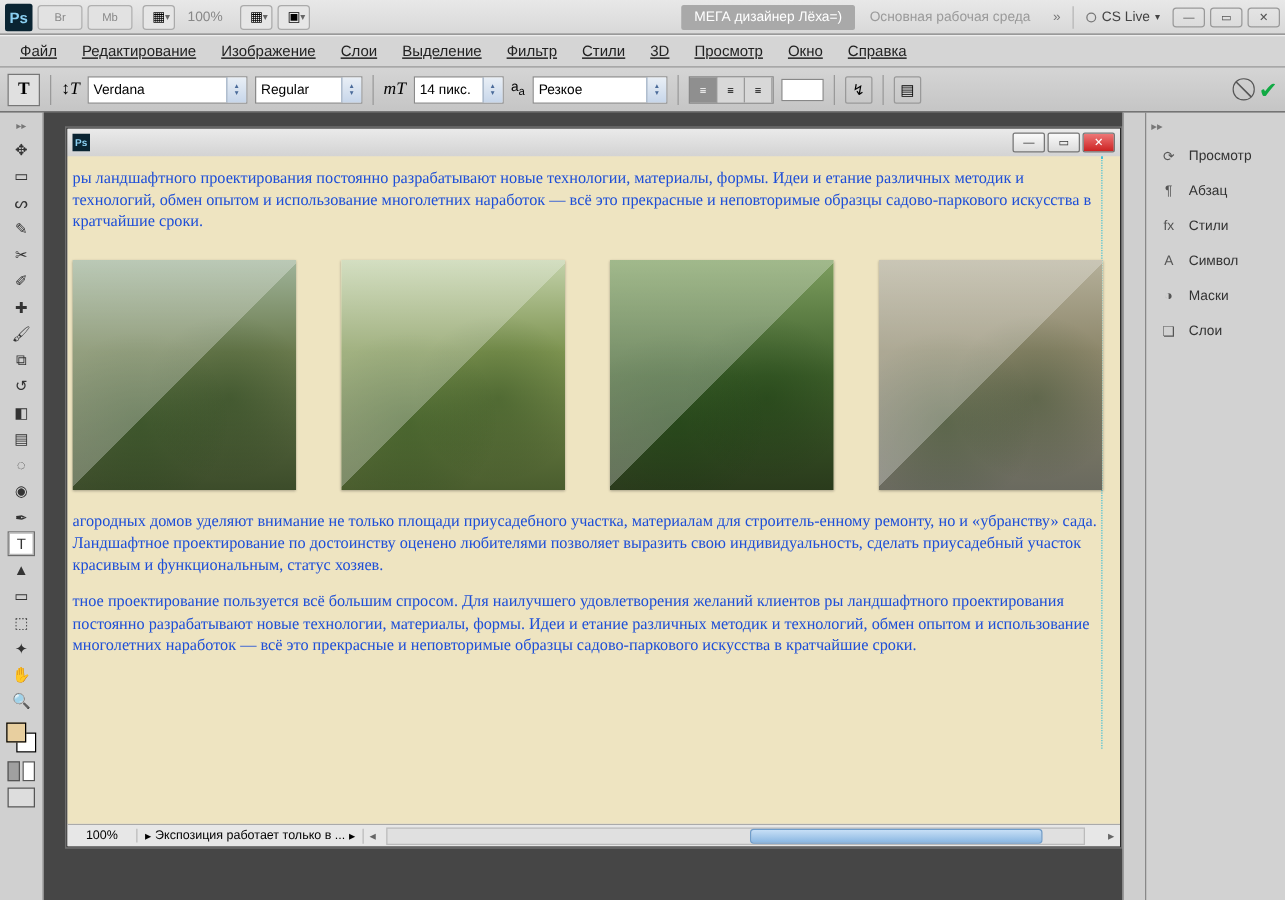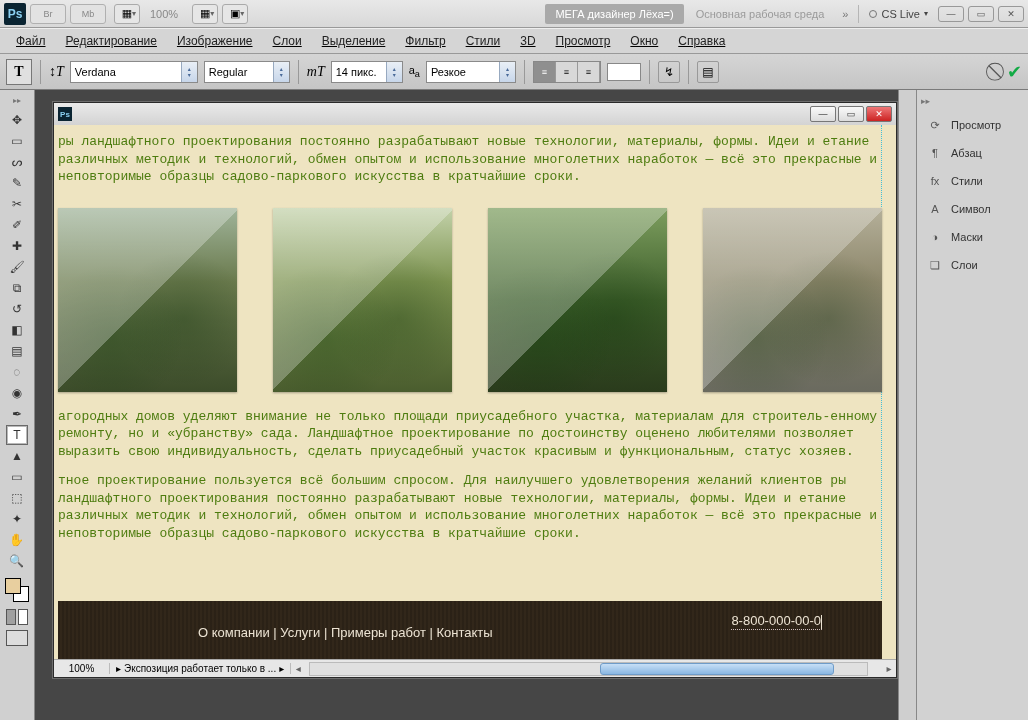--- a/index.html
+++ b/index.html
@@ -64,21 +64,21 @@
 .doc-wrap { flex:1; display:flex; align-items:flex-start; justify-content:flex-start; padding:12px 0 0 18px; }
 .doc-win { width:844px; height:576px; background:#d4d4d4; border:1px solid #2a2a2a; box-shadow:0 0 0 1px #6d6d6d; display:flex; flex-direction:column; }
 .doc-title { height:22px; background:linear-gradient(#eaeaea,#d3d3d3); display:flex; align-items:center; padding:0 4px; font-size:11px; color:#333; }
 .doc-title .pico { width:14px; height:14px; background:#0a2432; color:#8bd0f2; font-size:8px; font-weight:bold; display:flex; align-items:center; justify-content:center; margin-right:4px; }
 .doc-title .wbtns { margin-left:auto; display:flex; gap:2px; }
 .doc-title .wbtn { width:26px; height:16px; border:1px solid #777; background:linear-gradient(#fafafa,#dcdcdc); border-radius:2px; font-size:9px; display:flex; align-items:center; justify-content:center; }
 .doc-title .wbtn.close { background:linear-gradient(#e77,#c22); color:#fff; }
 
 .canvas { flex:1; background:#eee4c1; overflow:hidden; position:relative; display:flex; flex-direction:column; padding: 8px 14px 0 4px; }
 .canvas .guide { position:absolute; top:0; bottom:60px; right:14px; width:1px; border-right:1px dotted #43c0d8; }
-.canvas p { font-family: Liberation Mono, monospace; font-size:13px; color:#4d7c0f; line-height:1.35; }
+.canvas p { font-family: Liberation Serif, serif; font-size:13px; color:#1d4ed8; line-height:1.35; }
 .img-row { display:flex; gap:36px; justify-content:flex-start; padding:22px 0 16px 0; }
 .img-row .thumb { width:184px; height:184px; position:relative; overflow:hidden; box-shadow:0 1px 2px rgba(0,0,0,0.3); }
 .thumb .base { position:absolute; inset:0; } 
 
 .g1 { background: linear-gradient(180deg,#a0b49a,#6a7a4d 40%,#3c4c2a); }
 .g2 { background: linear-gradient(180deg,#c3d2aa,#7d9350 40%,#4a5d2e); }
 .g3 { background: linear-gradient(180deg,#7d9e5f,#3d5e2a 50%,#2a3b1c); }
 .g4 { background: linear-gradient(180deg,#b5b09a,#8d876b 40%,#6a6a5f); }
 .thumb .diag { position:absolute; inset:0; background:linear-gradient(135deg, rgba(255,255,255,0.28) 0%, rgba(255,255,255,0.28) 50%, transparent 50%); }
 .thumb .tex { position:absolute; inset:0; background: radial-gradient(circle at 30% 70%, rgba(0,50,0,0.25), transparent 40%), radial-gradient(circle at 70% 60%, rgba(0,40,0,0.25), transparent 40%); }
@@ -159,21 +159,21 @@
       <span>Regular</span>
       <div class="arrow-box"></div>
     </div>
   <div class="vbar"></div>
   <span class="tt">тТ</span>
   <div class="select" style="width:72px">
       <span>14 пикс.</span>
       <div class="arrow-box"></div>
     </div>
   <span style="font-size:11px">a<sub>a</sub></span>
-  <div class="select" style="width:90px">
+  <div class="select" style="width:108px">
       <span>Резкое</span>
       <div class="arrow-box"></div>
     </div>
   <div class="vbar"></div>
   <div class="align-grp">
     <div class="ab active">≡</div>
     <div class="ab">≡</div>
     <div class="ab">≡</div>
   </div>
   <div class="swatch"></div>
@@ -259,25 +259,20 @@
               <div class="base g4"></div>
               <div class="tex"></div>
               <div class="diag"></div>
             </div>
         </div>
 
         <p>агородных домов уделяют внимание не только площади приусадебного участка, материалам для строитель-енному ремонту, но и «убранству» сада. Ландшафтное проектирование по достоинству оценено любителями позволяет выразить свою индивидуальность, сделать приусадебный участок красивым и функциональным, статус хозяев.</p>
         <div style="height:12px"></div>
         <p>тное проектирование пользуется всё большим спросом. Для наилучшего удовлетворения желаний клиентов ры ландшафтного проектирования постоянно разрабатывают новые технологии, материалы, формы. Идеи и етание различных методик и технологий, обмен опытом и использование многолетних наработок — всё это прекрасные и неповторимые образцы садово-паркового искусства в кратчайшие сроки.</p>
 
-        <div class="footer">
-          <span class="phone"><span>8-800-000-00-0</span><span class="cursor"></span></span>
-          <div style="height:10px"></div>
-          <span>О компании | Услуги | Примеры работ | Контакты</span>
-        </div>
       </div>
 
       <div class="statusbar">
         <div class="zoomv">100%</div>
         <div class="info">
             <span>▸</span>
             <span>Экспозиция работает только в ...</span>
             <span>▸</span>
           </div>
         <span class="arrow">◂</span>

